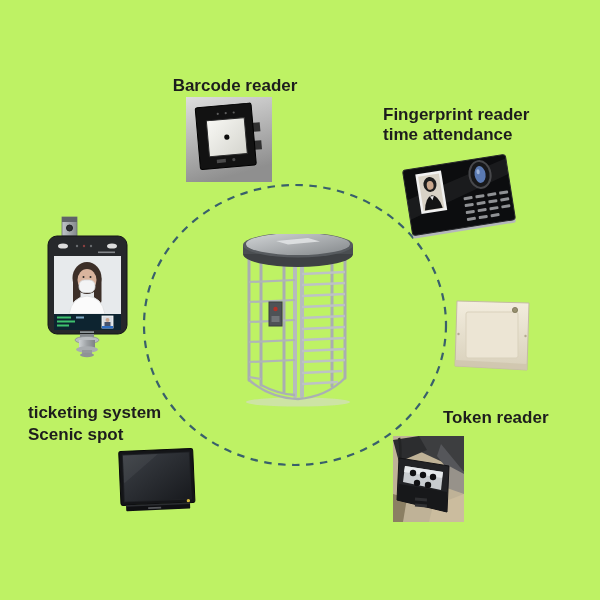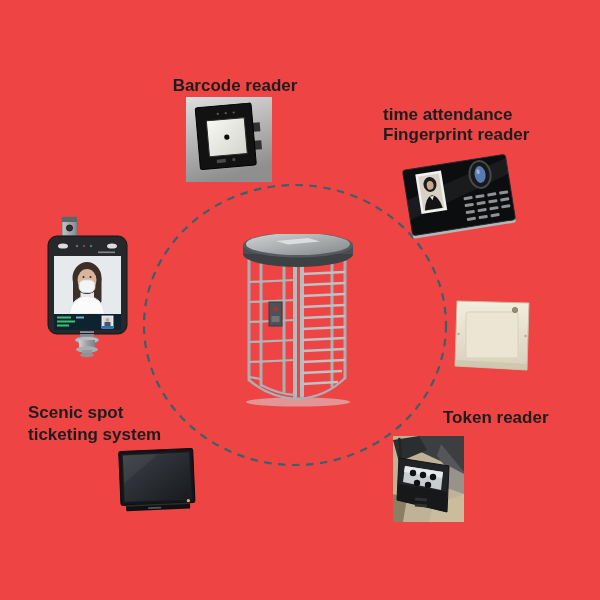--- a/index.html
+++ b/index.html
@@ -1,17 +1,17 @@
 <!DOCTYPE html>
 <html><head>
 <meta charset="utf-8">
 <style>
   html,body{margin:0;padding:0;background:#ffffff;}
   .stage{
-    position:relative;width:600px;height:600px;background:#ef4444;overflow:hidden;
+    position:relative;width:600px;height:600px;background:#bef264;overflow:hidden;
     font-family:"Liberation Sans",sans-serif;
   }
   .lbl{
     position:absolute;color:#1d1d1d;font-weight:600;font-size:17px;line-height:20px;
     white-space:nowrap;
   }
   .lbl span{display:block;}
   .dev{position:absolute;}
   svg{display:block;}
 </style>
@@ -118,22 +118,22 @@
         <circle cx="50" cy="16" r="1.1" fill="#5c5c5c"></circle>
         <rect x="22" y="22" width="38" height="36" fill="url(#bcWin)" stroke="#2b2b2b"></rect>
         <circle cx="41" cy="40" r="2.6" fill="#0c0c0c"></circle>
         <rect x="29" y="61.5" width="9" height="3.5" fill="#4a4a4a"></rect>
         <circle cx="46" cy="63" r="1.6" fill="#4a4a4a"></circle>
       </g>
     </svg>
   </div>
 
   <div class="lbl" style="left:383px;top:105px;">
+    <span>Fingerprint reader</span>
     <span>time attendance</span>
-    <span>Fingerprint reader</span>
   </div>
   <div class="dev" style="left:399px;top:150px;">
     <svg width="120" height="90" viewBox="0 0 120 90">
       <g transform="rotate(-9 60 45)">
         <rect x="8" y="76" width="104" height="5" rx="2" fill="#b4b7ba"></rect>
         <rect x="8" y="12" width="104" height="66" rx="3" fill="#0c0d0f" stroke="#26272a"></rect>
         <polygon points="8,42 112,16 112,32 8,62" fill="#ffffff" opacity="0.06"></polygon>
 
         <g>
           <rect x="20" y="18" width="26" height="40" fill="#f1f1f1"></rect>
@@ -252,22 +252,22 @@
         <rect x="14" y="14" width="52" height="46" rx="2" fill="#ece5d4" stroke="#d9d1bc"></rect>
         <path d="M3,62 L75,66 L75,72 L3,68 Z" fill="#cfc6ae" opacity="0.85"></path>
         <circle cx="63" cy="12" r="2.6" fill="#97906f" stroke="#7a7456" stroke-width="0.8"></circle>
         <circle cx="6.5" cy="36" r="1.2" fill="#b3aa90"></circle>
         <circle cx="73.5" cy="38" r="1.2" fill="#b3aa90"></circle>
       </g>
     </svg>
   </div>
 
   <div class="lbl" style="left:28px;top:402px;line-height:22px;">
+    <span>ticketing system</span>
     <span>Scenic spot</span>
-    <span>ticketing system</span>
   </div>
   <div class="dev" style="left:117px;top:446px;">
     <svg width="80" height="70" viewBox="0 0 80 70">
       <defs>
         <linearGradient id="scrG" x1="0" y1="0" x2="1" y2="1">
           <stop offset="0" stop-color="#3b3f45"></stop>
             <stop offset="1" stop-color="#181a1e"></stop>
         </linearGradient>
       </defs>
       <g transform="rotate(-2.5 40 35)">

